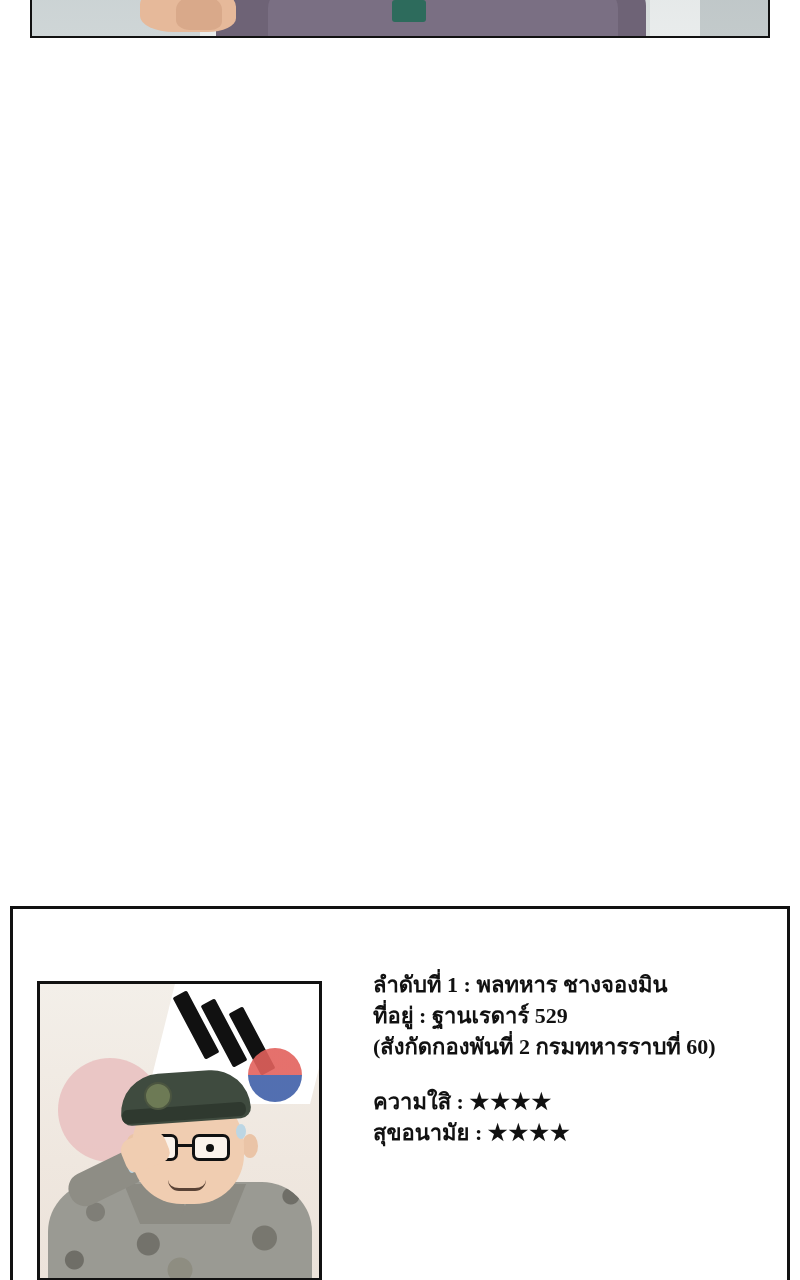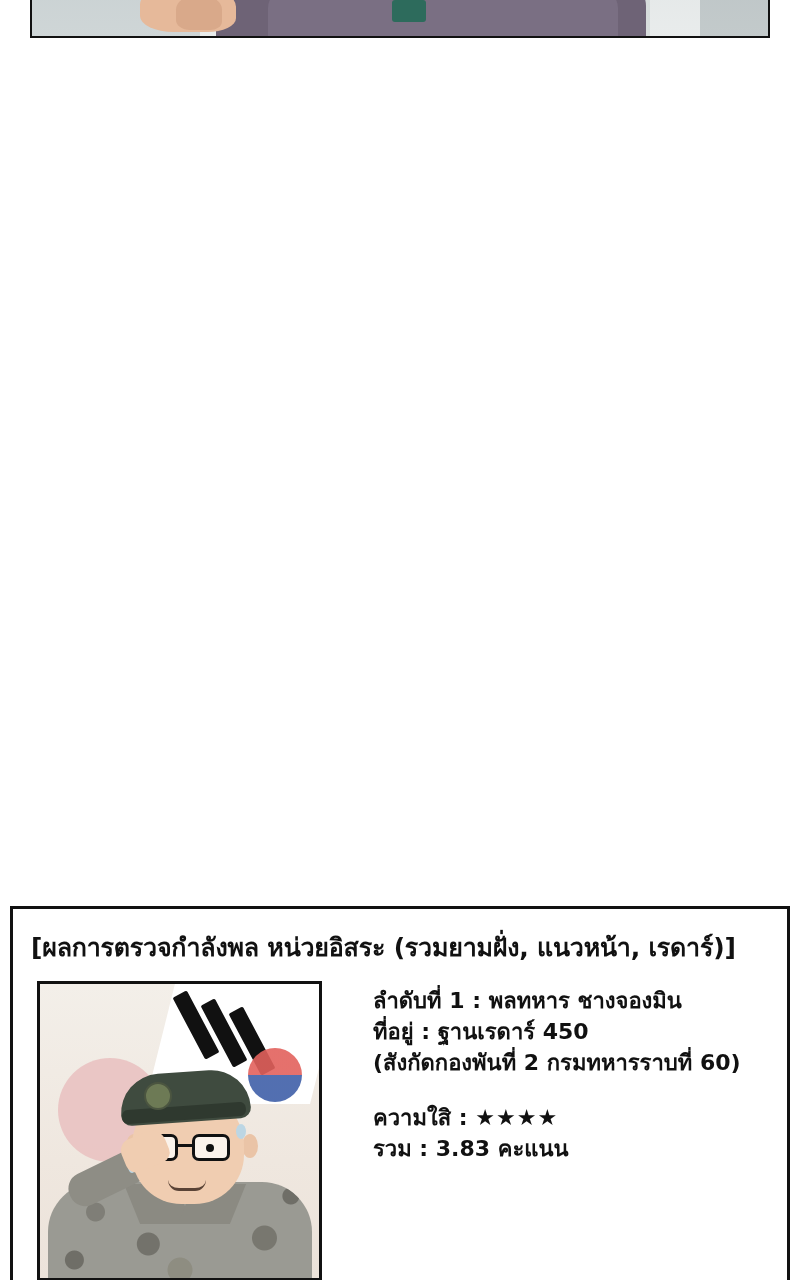--- a/index.html
+++ b/index.html
@@ -369,22 +369,23 @@
     height: 34px;
     background: #f0cdb1;
     border-radius: 12px 14px 10px 10px;
     transform: rotate(-22deg);
   }
 
   
   .info {
     position: absolute;
     left: 360px;
-    top: 76px;
+    top: 60px;
     width: 406px;
+    font-family: Liberation Serif, serif;
   }
   .info-line {
     font-size: 22px;
     line-height: 31px;
     color: #111111;
     font-weight: bold;
     white-space: nowrap;
   }
   .info-gap { height: 24px; }
   .stars {
@@ -405,21 +406,20 @@
   <div class="ts-belt"></div>
   <div class="ts-hand"></div>
   <div class="ts-hand-2"></div>
   <div class="ts-frame"></div>
 </div>
 
 <div class="gutter"></div>
 
 <div class="panel">
 
-  <div class="panel-title">[ผลการตรวจกำลังพล หน่วยอิสระ (รวมยามฝั่ง, แนวหน้า, เรดาร์)]</div>
 
   <div class="photo">
     <div class="ph-bg"></div>
     <div class="ph-flag"></div>
     <div class="ph-flag-b1"></div>
     <div class="ph-flag-b2"></div>
     <div class="ph-flag-b3"></div>
     <div class="ph-circle"></div>
     <div class="ph-blush"></div>
 
@@ -442,25 +442,28 @@
     <div class="ph-eye-l"></div>
     <div class="ph-eye-r"></div>
     <div class="ph-mouth"></div>
     <div class="ph-sweat1"></div>
     <div class="ph-sweat2"></div>
     <div class="ph-hand"></div>
   </div>
 
   <div class="info">
     <div class="info-line">ลำดับที่ 1 : พลทหาร ชางจองมิน</div>
-    <div class="info-line">ที่อยู่ : ฐานเรดาร์ 450</div>
+    <div class="info-line">ที่อยู่ : ฐานเรดาร์ 529</div>
     <div class="info-line">(สังกัดกองพันที่ 2 กรมทหารราบที่ 60)</div>
 
     <div class="info-gap"></div>
 
     <div class="info-line">
       <span>ความใสิ :</span>
       <span class="stars">★★★★</span>
     </div>
-    <div class="info-line">รวม : 3.83 คะแนน</div>
+    <div class="info-line">
+      <span>สุขอนามัย :</span>
+      <span class="stars">★★★★</span>
+    </div>
   </div>
 
 </div>
 
 </body></html>

